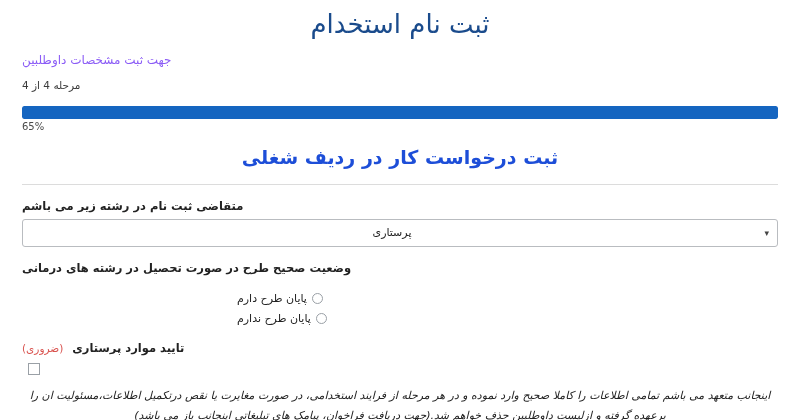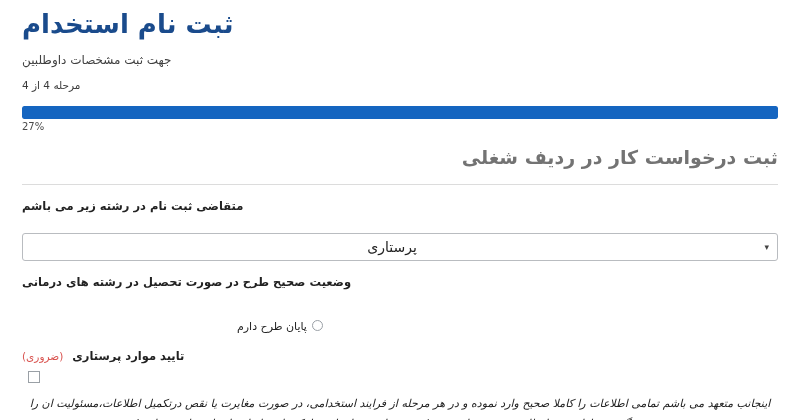--- a/index.html
+++ b/index.html
@@ -16,32 +16,32 @@
     direction: rtl;
   }
   .page {
     position: relative;
     width: 800px;
     height: 420px;
     box-sizing: border-box;
     padding: 0 22px;
   }
   .title {
-    text-align: left;
+    text-align: center;
     font-size: 26px;
-    font-weight: bold;
+    font-weight: normal;
     color: #1a4b8c;
     padding-top: 8px;
     letter-spacing: 0px;
     line-height: 1.25;
   }
   .subtitle {
     text-align: left;
     font-size: 12px;
-    color: #404040;
+    color: #8b5cf6;
     padding-top: 12px;
   }
   .progress-label {
     text-align: left;
     font-size: 10.5px;
     color: #3c3c3c;
     padding-top: 12px;
     padding-bottom: 15px;
   }
   .progress-track {
@@ -60,72 +60,73 @@
     background: #1565c0;
     border-radius: 2px;
   }
   .progress-pct {
     text-align: left;
     font-size: 10px;
     color: #4a4a4a;
     padding-top: 2px;
   }
   .section-title {
-    text-align: right;
+    text-align: center;
     font-size: 19px;
     font-weight: bold;
-    color: #737373;
+    color: #1d4ed8;
     padding-top: 14px;
     padding-bottom: 10px;
   }
   .rule {
     border: 0;
     border-top: 1px solid #dcdcdc;
     margin: 6px 0 0 0;
   }
   .field-label {
     text-align: left;
     font-size: 11.5px;
     font-weight: bold;
     color: #222;
     padding-top: 14px;
-    padding-bottom: 20px;
+    padding-bottom: 6px;
   }
   .select-box {
     position: relative;
     width: 100%;
     height: 28px;
     box-sizing: border-box;
     border: 1px solid #b9bcc0;
     border-radius: 3px;
     background: #ffffff;
     display: flex;
     align-items: center;
   }
   .select-value {
     position: absolute;
     left: 0;
     right: 16px;
     text-align: center;
-    font-size: 14px;
+    font-size: 11px;
     color: #222;
   }
   .select-caret {
     position: absolute;
     right: 8px;
     top: 50%;
     transform: translateY(-50%);
     font-size: 9px;
     color: #444;
     line-height: 1;
   }
   .radio-row {
     display: flex;
     flex-direction: row-reverse;
     justify-content: flex-start;
+    align-items: center;
     gap: 5px;
     padding-top: 7px;
     padding-left: 215px;
   }
   .radio-row .radio-label {
     font-size: 11px;
     color: #222;
   }
   .radio-dot {
     width: 11px;
@@ -188,38 +189,42 @@
 
   <div class="title">ثبت نام استخدام</div>
 
   <div class="subtitle">جهت ثبت مشخصات داوطلبین</div>
 
   <div class="progress-label">مرحله 4 از 4</div>
 
   <div class="progress-track">
     <div class="progress-fill" style="width:100%"></div>
   </div>
-  <div class="progress-pct">27%</div>
+  <div class="progress-pct">65%</div>
 
   <div class="section-title">ثبت درخواست کار در ردیف شغلی</div>
   <hr class="rule">
 
   <div class="field-label">متقاضی ثبت نام در رشته زیر می باشم</div>
   <div class="select-box">
     <span class="select-value">پرستاری</span>
     <span class="select-caret">▾</span>
   </div>
 
   <div class="field-label">وضعیت صحیح طرح در صورت تحصیل در رشته های درمانی</div>
 
   <div class="radio-group">
     <div class="radio-row">
       <span class="radio-label">پایان طرح دارم</span>
       <span class="radio-dot"></span>
     </div>
+    <div class="radio-row">
+      <span class="radio-label">پایان طرح ندارم</span>
+      <span class="radio-dot"></span>
+    </div>
   </div>
 
   <div class="confirm-label">
     <span>تایید موارد پرستاری</span>
     <span class="required">(ضروری)</span>
   </div>
 
   <div class="checkbox-block">
     <span class="checkbox-square"></span>
   </div>

